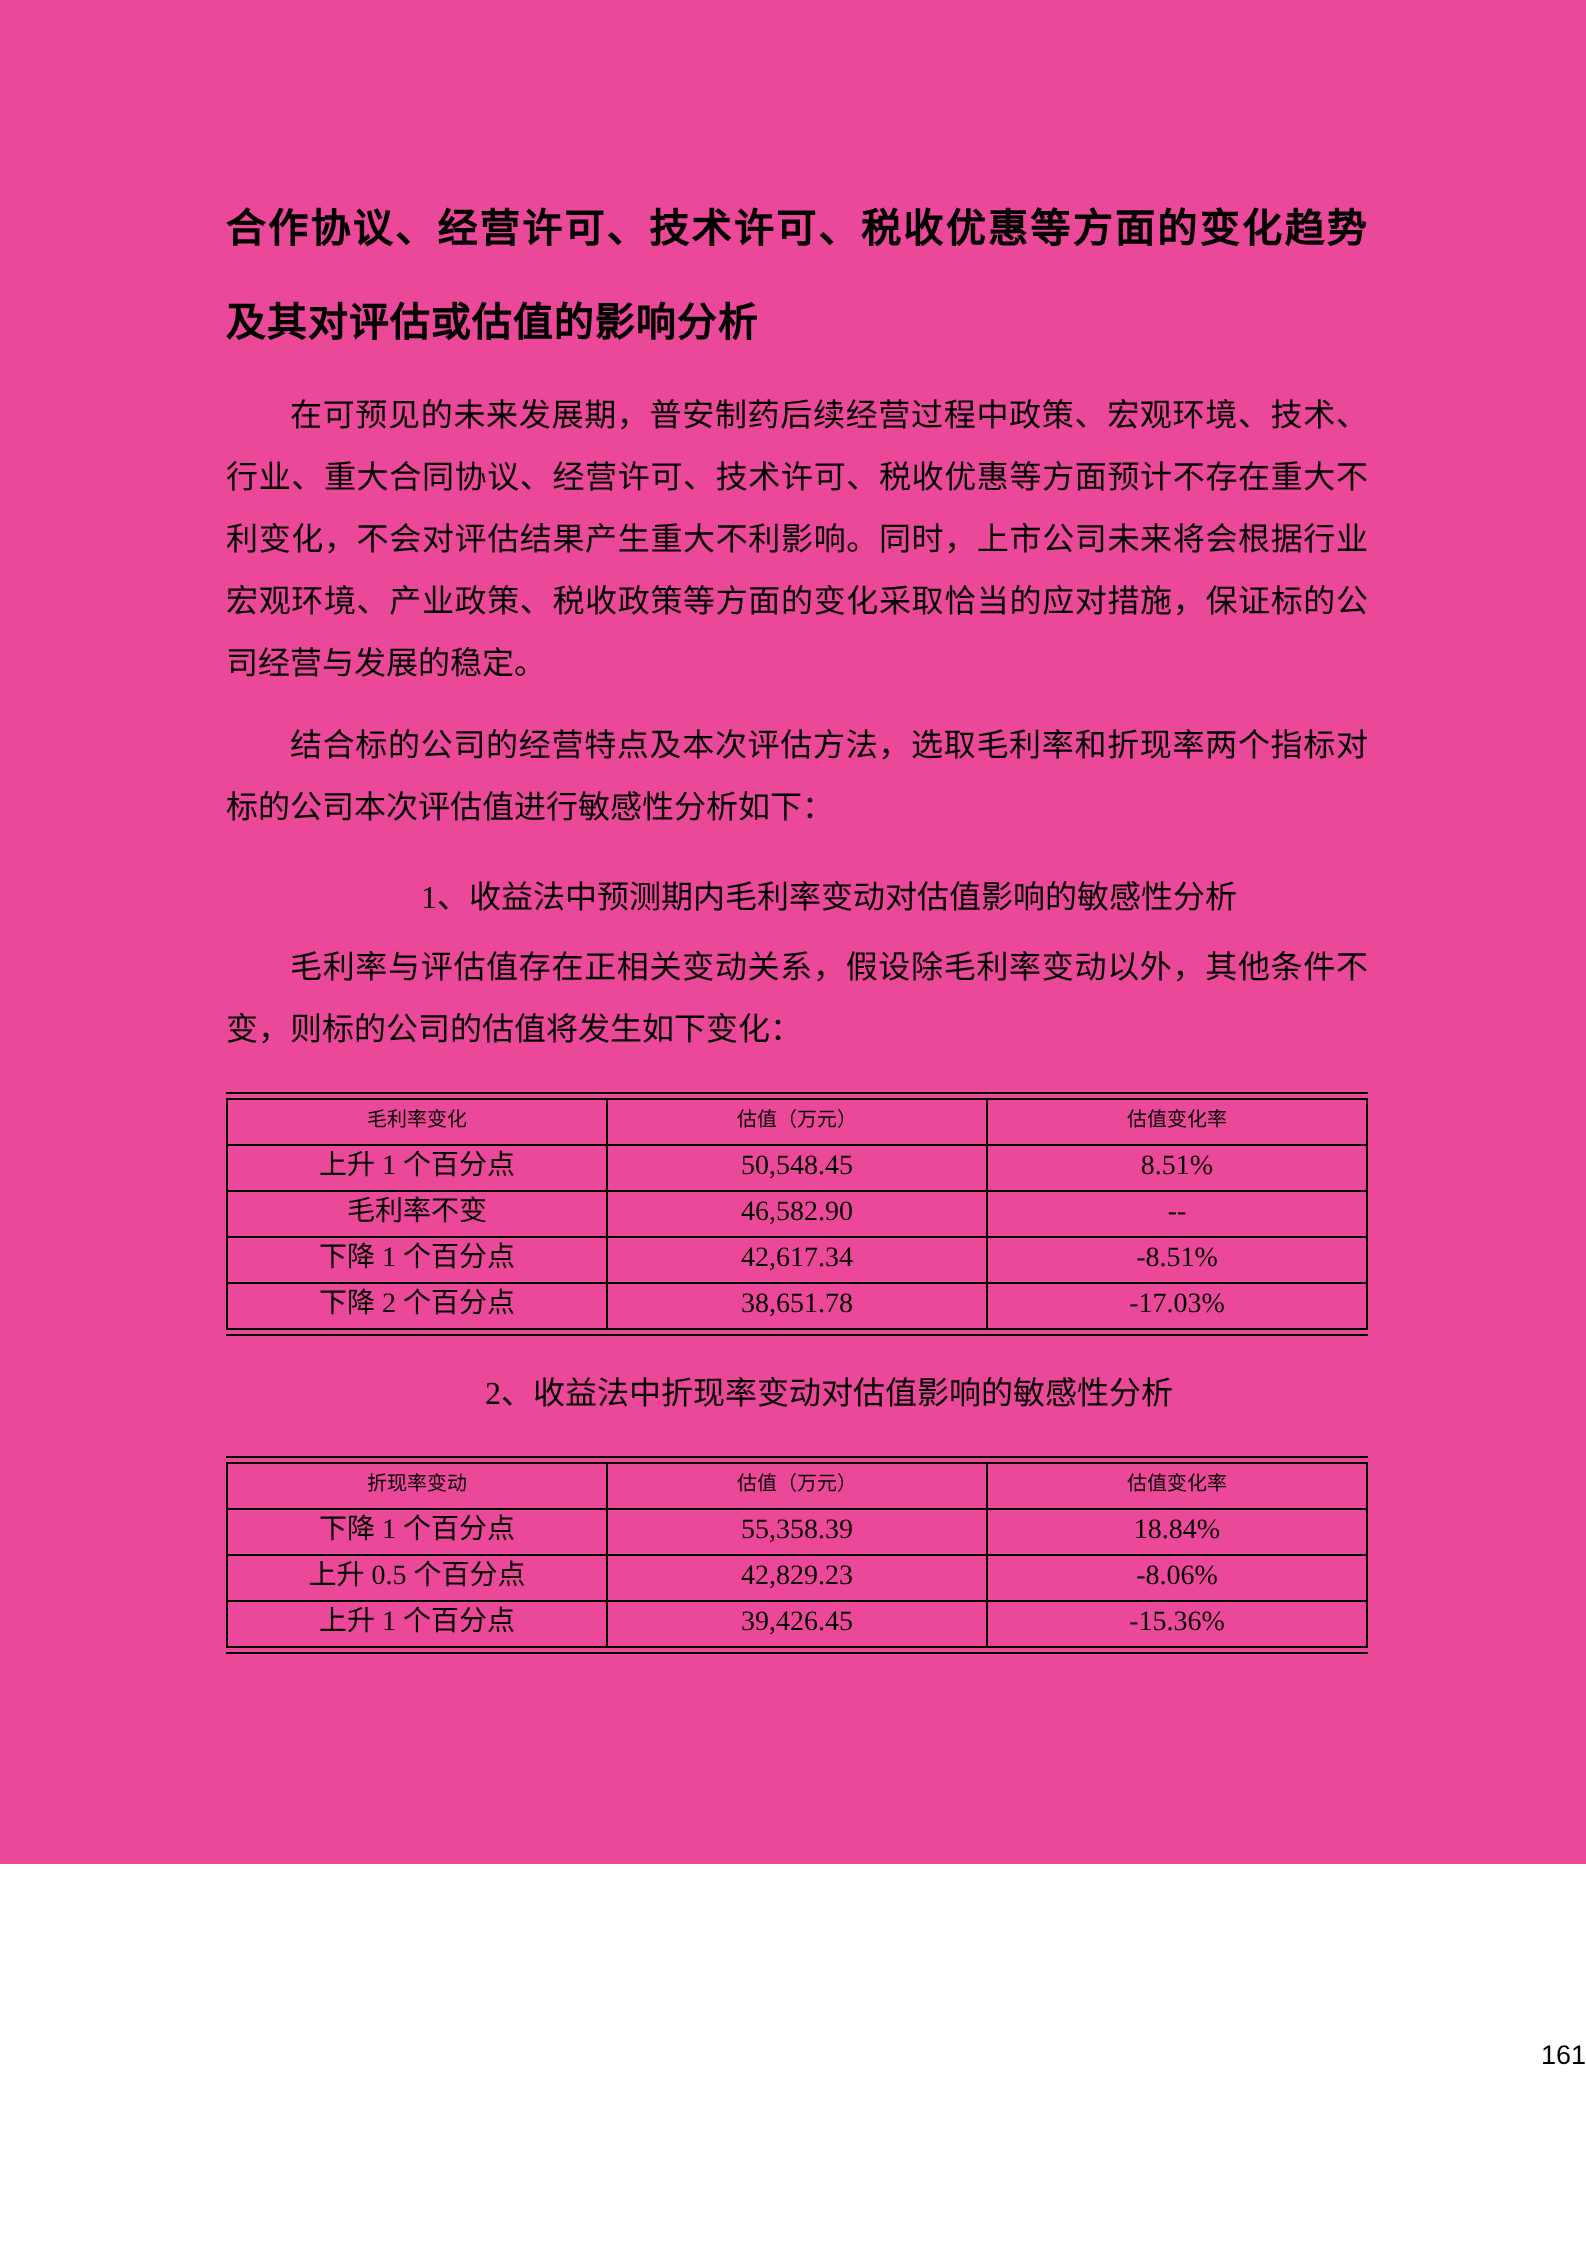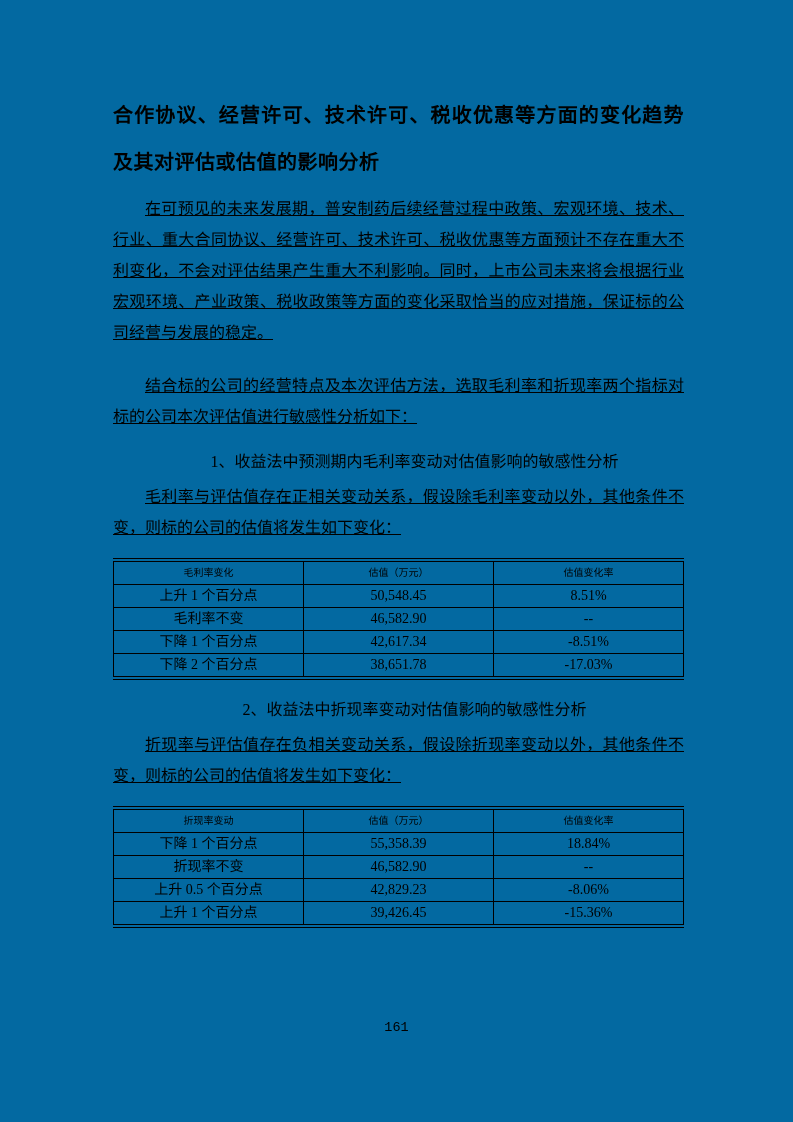--- a/index.html
+++ b/index.html
@@ -5,22 +5,22 @@
   * { margin: 0; padding: 0; box-sizing: border-box; }
   html, body { background: #ffffff; }
   body {
     width: 793px; height: 1122px;
     font-family: "Liberation Serif", serif;
     color: #000;
     overflow: hidden;
   }
   .page {
     position: relative;
-    width: 793px; height: 1122px;
-    background: #0369a1;
+    width: 793px; height: 932px;
+    background: #ec4899;
   }
   .content {
     position: absolute;
     left: 113px; top: 0;
     width: 571px;
   }
   .doc-title {
     margin-top: 92px;
     font-family: "Liberation Sans", sans-serif;
     font-weight: bold;
@@ -28,21 +28,20 @@
     line-height: 47px;
     text-align: justify;
     letter-spacing: 0.5px;
   }
   .body-para {
     margin-top: 7px;
     font-size: 16px;
     line-height: 31px;
     text-align: justify;
     text-indent: 2em;
-    text-decoration: underline;
   }
   .section-heading {
     margin-top: 19px;
     font-family: "Liberation Sans", sans-serif;
     font-weight: bold;
     font-size: 18px;
     line-height: 30px;
   }
   .sub-heading {
     margin-top: 14px;
@@ -73,37 +72,37 @@
   }
   .doc-table th {
     font-weight: normal;
     font-size: 10px;
   }
   .doc-table col { width: 33.33%; }
   .page-number {
     position: absolute;
     top: 1020px;
     left: 0; right: 0;
-    text-align: center;
+    text-align: right;
     font-size: 13.5px;
-    font-family: Liberation Mono, monospace;
+    font-family: Liberation Sans, sans-serif;
   }
 </style>
 </head>
 <body>
 
 <div class="page">
   <div class="content">
 
     <div class="doc-title">合作协议、经营许可、技术许可、税收优惠等方面的变化趋势及其对评估或估值的影响分析</div>
 
     <p class="body-para">在可预见的未来发展期，普安制药后续经营过程中政策、宏观环境、技术、行业、重大合同协议、经营许可、技术许可、税收优惠等方面预计不存在重大不利变化，不会对评估结果产生重大不利影响。同时，上市公司未来将会根据行业宏观环境、产业政策、税收政策等方面的变化采取恰当的应对措施，保证标的公司经营与发展的稳定。</p>
 
 
-    <p class="body-para" style="margin-top:22px">结合标的公司的经营特点及本次评估方法，选取毛利率和折现率两个指标对标的公司本次评估值进行敏感性分析如下：</p>
+    <p class="body-para" style="margin-top:10px">结合标的公司的经营特点及本次评估方法，选取毛利率和折现率两个指标对标的公司本次评估值进行敏感性分析如下：</p>
 
     <div class="sub-heading">1、收益法中预测期内毛利率变动对估值影响的敏感性分析</div>
 
     <p class="body-para para-tight">毛利率与评估值存在正相关变动关系，假设除毛利率变动以外，其他条件不变，则标的公司的估值将发生如下变化：</p>
 
     <table class="doc-table">
       <colgroup>
           <col>
           <col>
           <col>
@@ -134,21 +133,20 @@
         <tr>
           <td>下降 2 个百分点</td>
           <td>38,651.78</td>
           <td>-17.03%</td>
         </tr>
       </tbody>
     </table>
 
     <div class="sub-heading">2、收益法中折现率变动对估值影响的敏感性分析</div>
 
-    <p class="body-para para-tight">折现率与评估值存在负相关变动关系，假设除折现率变动以外，其他条件不变，则标的公司的估值将发生如下变化：</p>
 
     <table class="doc-table">
       <colgroup>
           <col>
           <col>
           <col>
         </colgroup>
       <thead>
         <tr>
           <th>折现率变动</th>
@@ -156,25 +154,20 @@
           <th>估值变化率</th>
         </tr>
       </thead>
       <tbody>
         <tr>
           <td>下降 1 个百分点</td>
           <td>55,358.39</td>
           <td>18.84%</td>
         </tr>
         <tr>
-          <td>折现率不变</td>
-          <td>46,582.90</td>
-          <td>--</td>
-        </tr>
-        <tr>
           <td>上升 0.5 个百分点</td>
           <td>42,829.23</td>
           <td>-8.06%</td>
         </tr>
         <tr>
           <td>上升 1 个百分点</td>
           <td>39,426.45</td>
           <td>-15.36%</td>
         </tr>
       </tbody>

